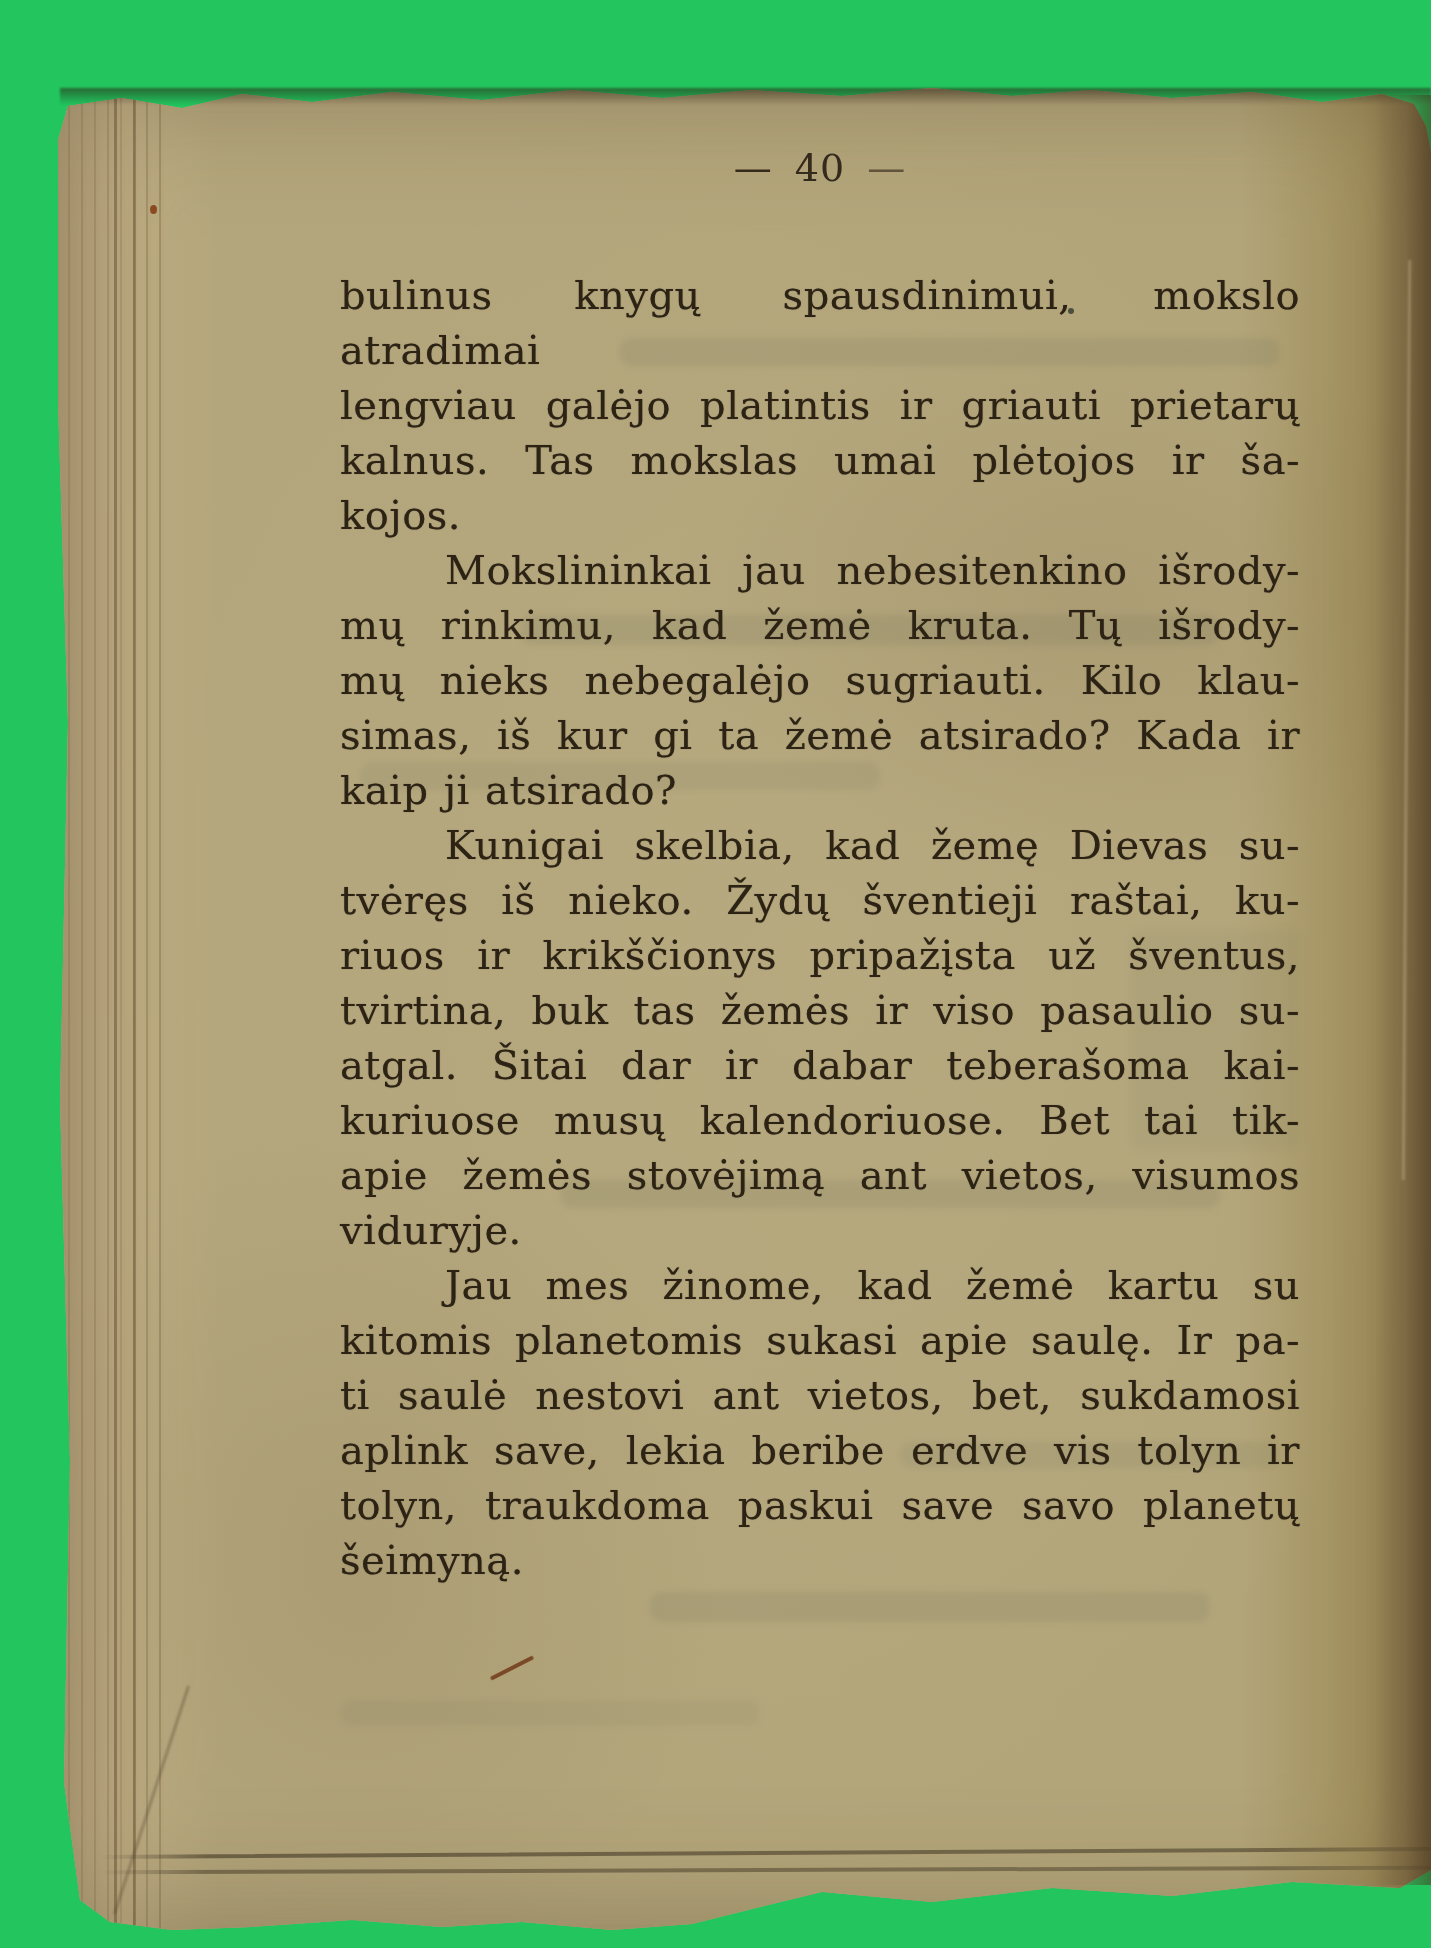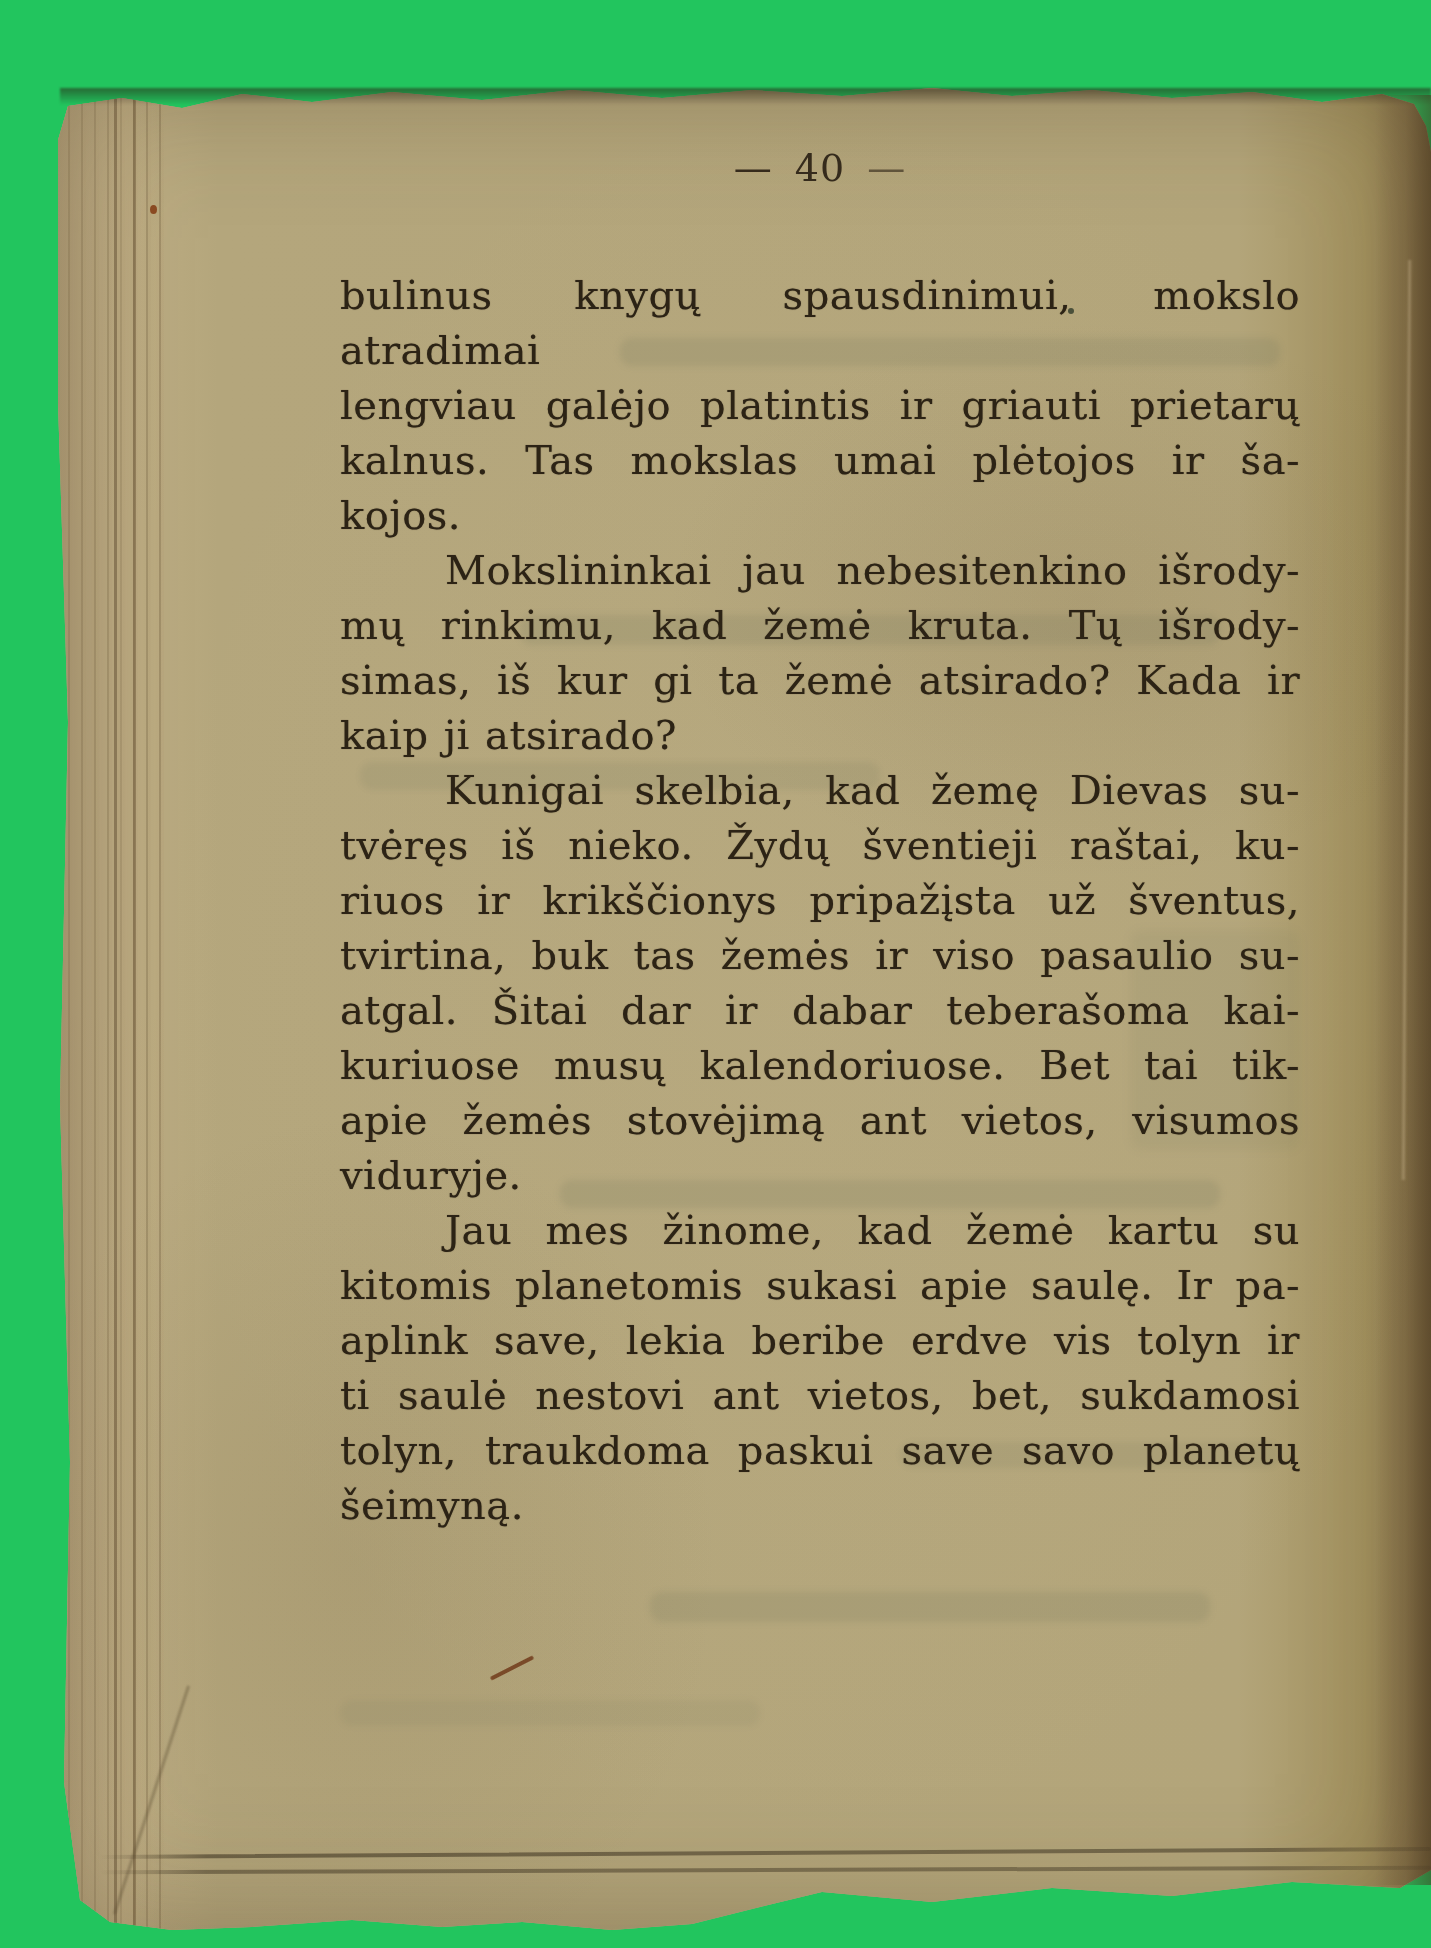--- a/index.html
+++ b/index.html
@@ -212,31 +212,32 @@
     <span class="dash-l">—</span><span class="num">40</span><span class="dash-r">—</span>
   </div>
 
   <div class="body-text">
     <div class="line j">bulinus knygų spausdinimui, mokslo atradimai</div>
     <div class="line j">lengviau galėjo platintis ir griauti prietarų</div>
     <div class="line j">kalnus. Tas mokslas umai plėtojos ir ša-</div>
     <div class="line">kojos.</div>
     <div class="line j ind">Mokslininkai jau nebesitenkino išrody-</div>
     <div class="line j">mų rinkimu, kad žemė kruta. Tų išrody-</div>
+    <div class="line j">mų nieks nebegalėjo sugriauti. Kilo klau-</div>
     <div class="line j">simas, iš kur gi ta žemė atsirado? Kada ir</div>
     <div class="line">kaip ji atsirado?</div>
     <div class="line j ind">Kunigai skelbia, kad žemę Dievas su-</div>
     <div class="line j">tvėręs iš nieko. Žydų šventieji raštai, ku-</div>
     <div class="line j">riuos ir krikščionys pripažįsta už šventus,</div>
     <div class="line j">tvirtina, buk tas žemės ir viso pasaulio su-</div>
     <div class="line j">atgal. Šitai dar ir dabar teberašoma kai-</div>
     <div class="line j">kuriuose musų kalendoriuose. Bet tai tik-</div>
     <div class="line j">apie žemės stovėjimą ant vietos, visumos</div>
     <div class="line">viduryje.</div>
     <div class="line j ind">Jau mes žinome, kad žemė kartu su</div>
     <div class="line j">kitomis planetomis sukasi apie saulę. Ir pa-</div>
+    <div class="line j">ti saulė nestovi ant vietos, bet, sukdamosi</div>
     <div class="line j">aplink save, lekia beribe erdve vis tolyn ir</div>
-    <div class="line j">ti saulė nestovi ant vietos, bet, sukdamosi</div>
     <div class="line j">tolyn, traukdoma paskui save savo planetų</div>
     <div class="line">šeimyną.</div>
   </div>
 
 </div>
 
 </body></html>

